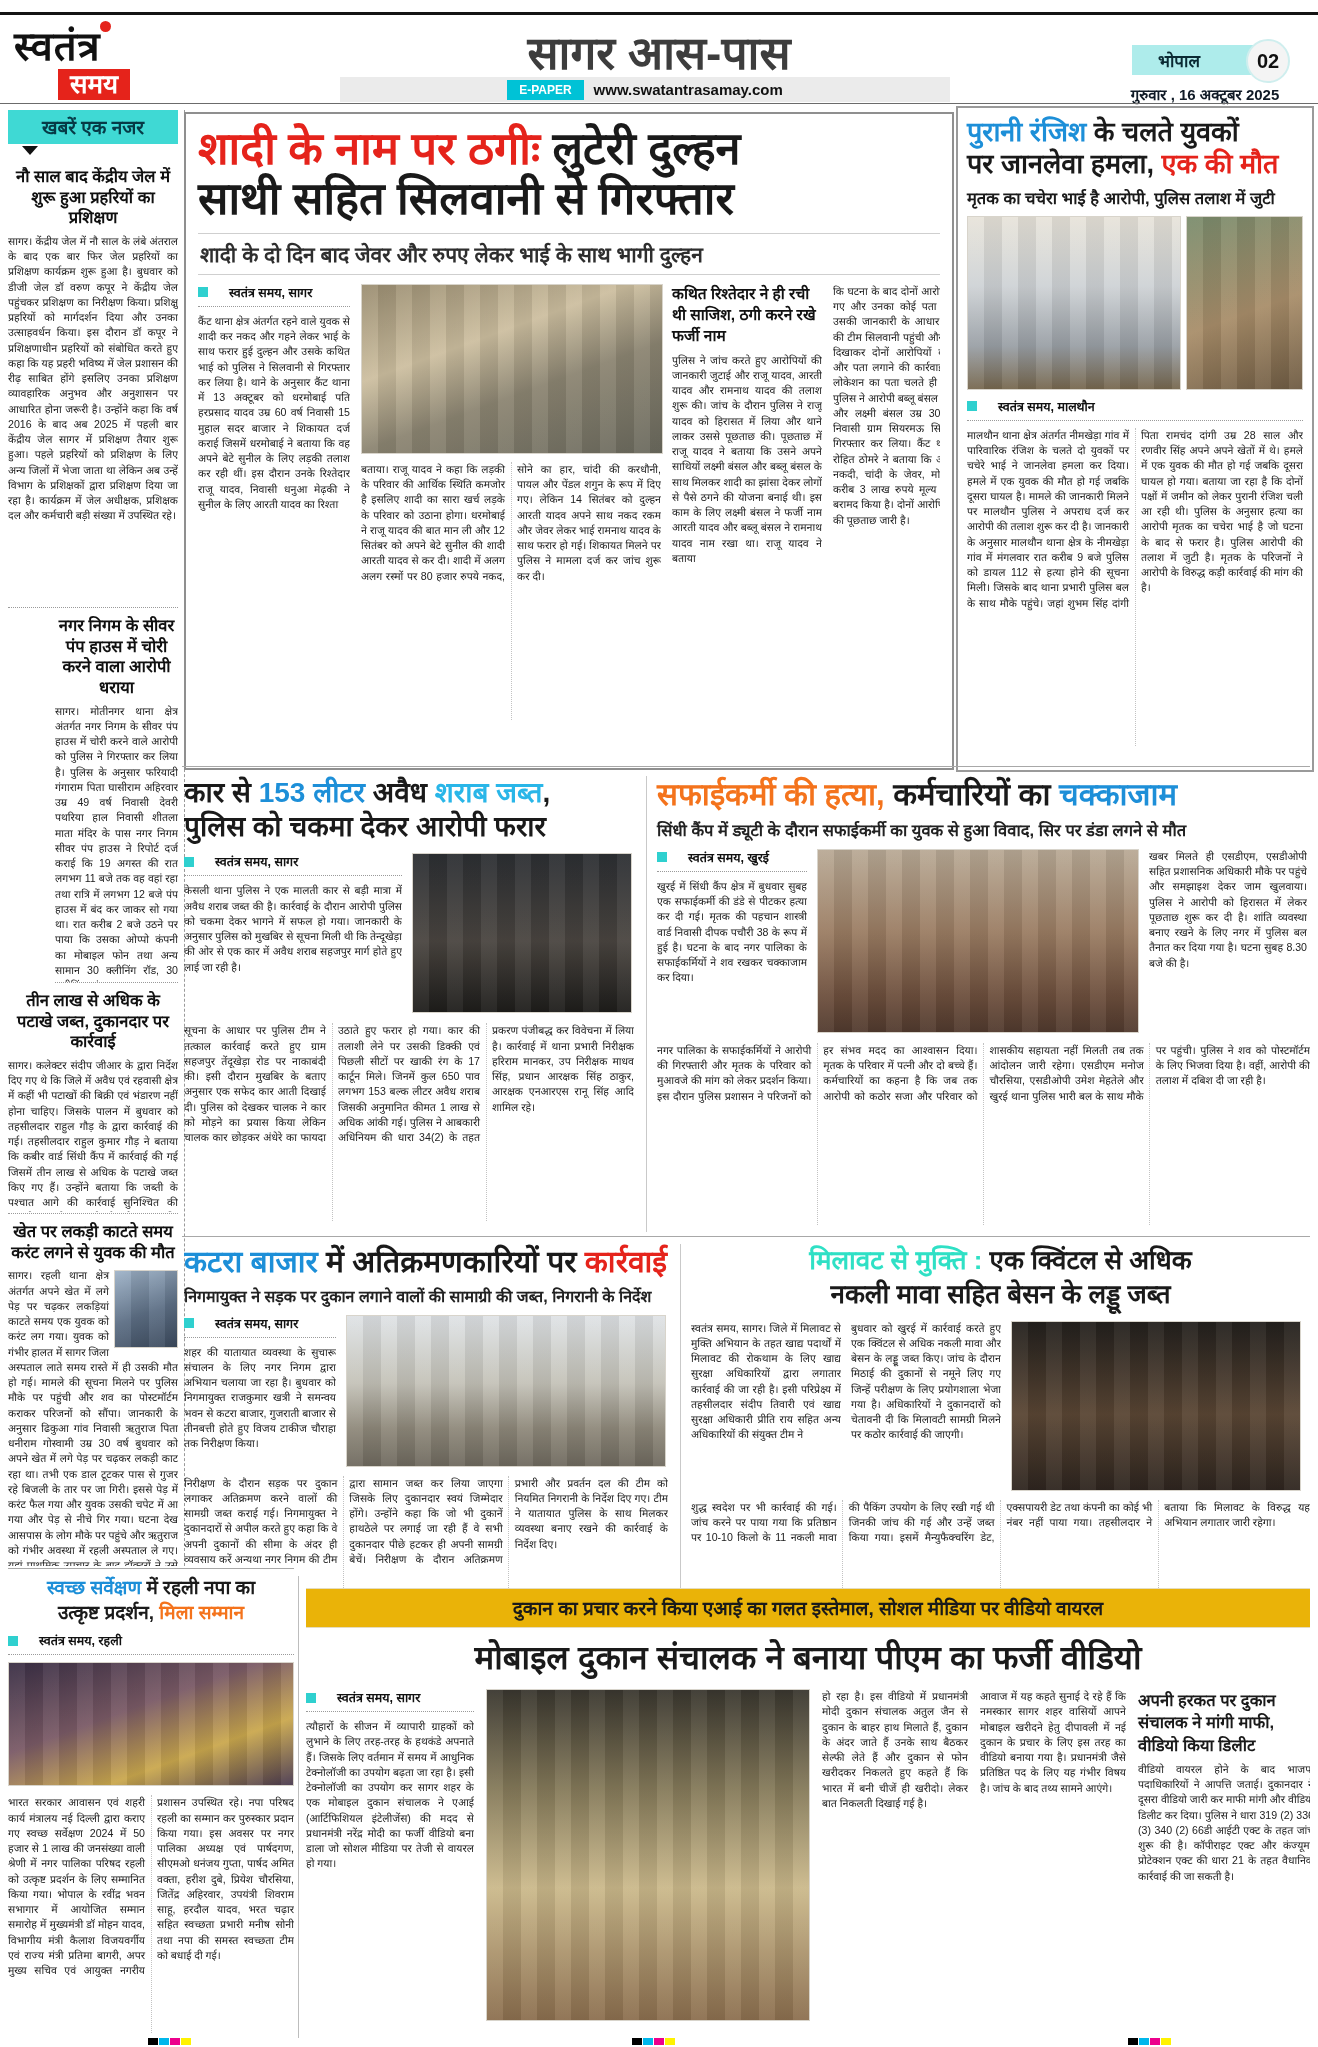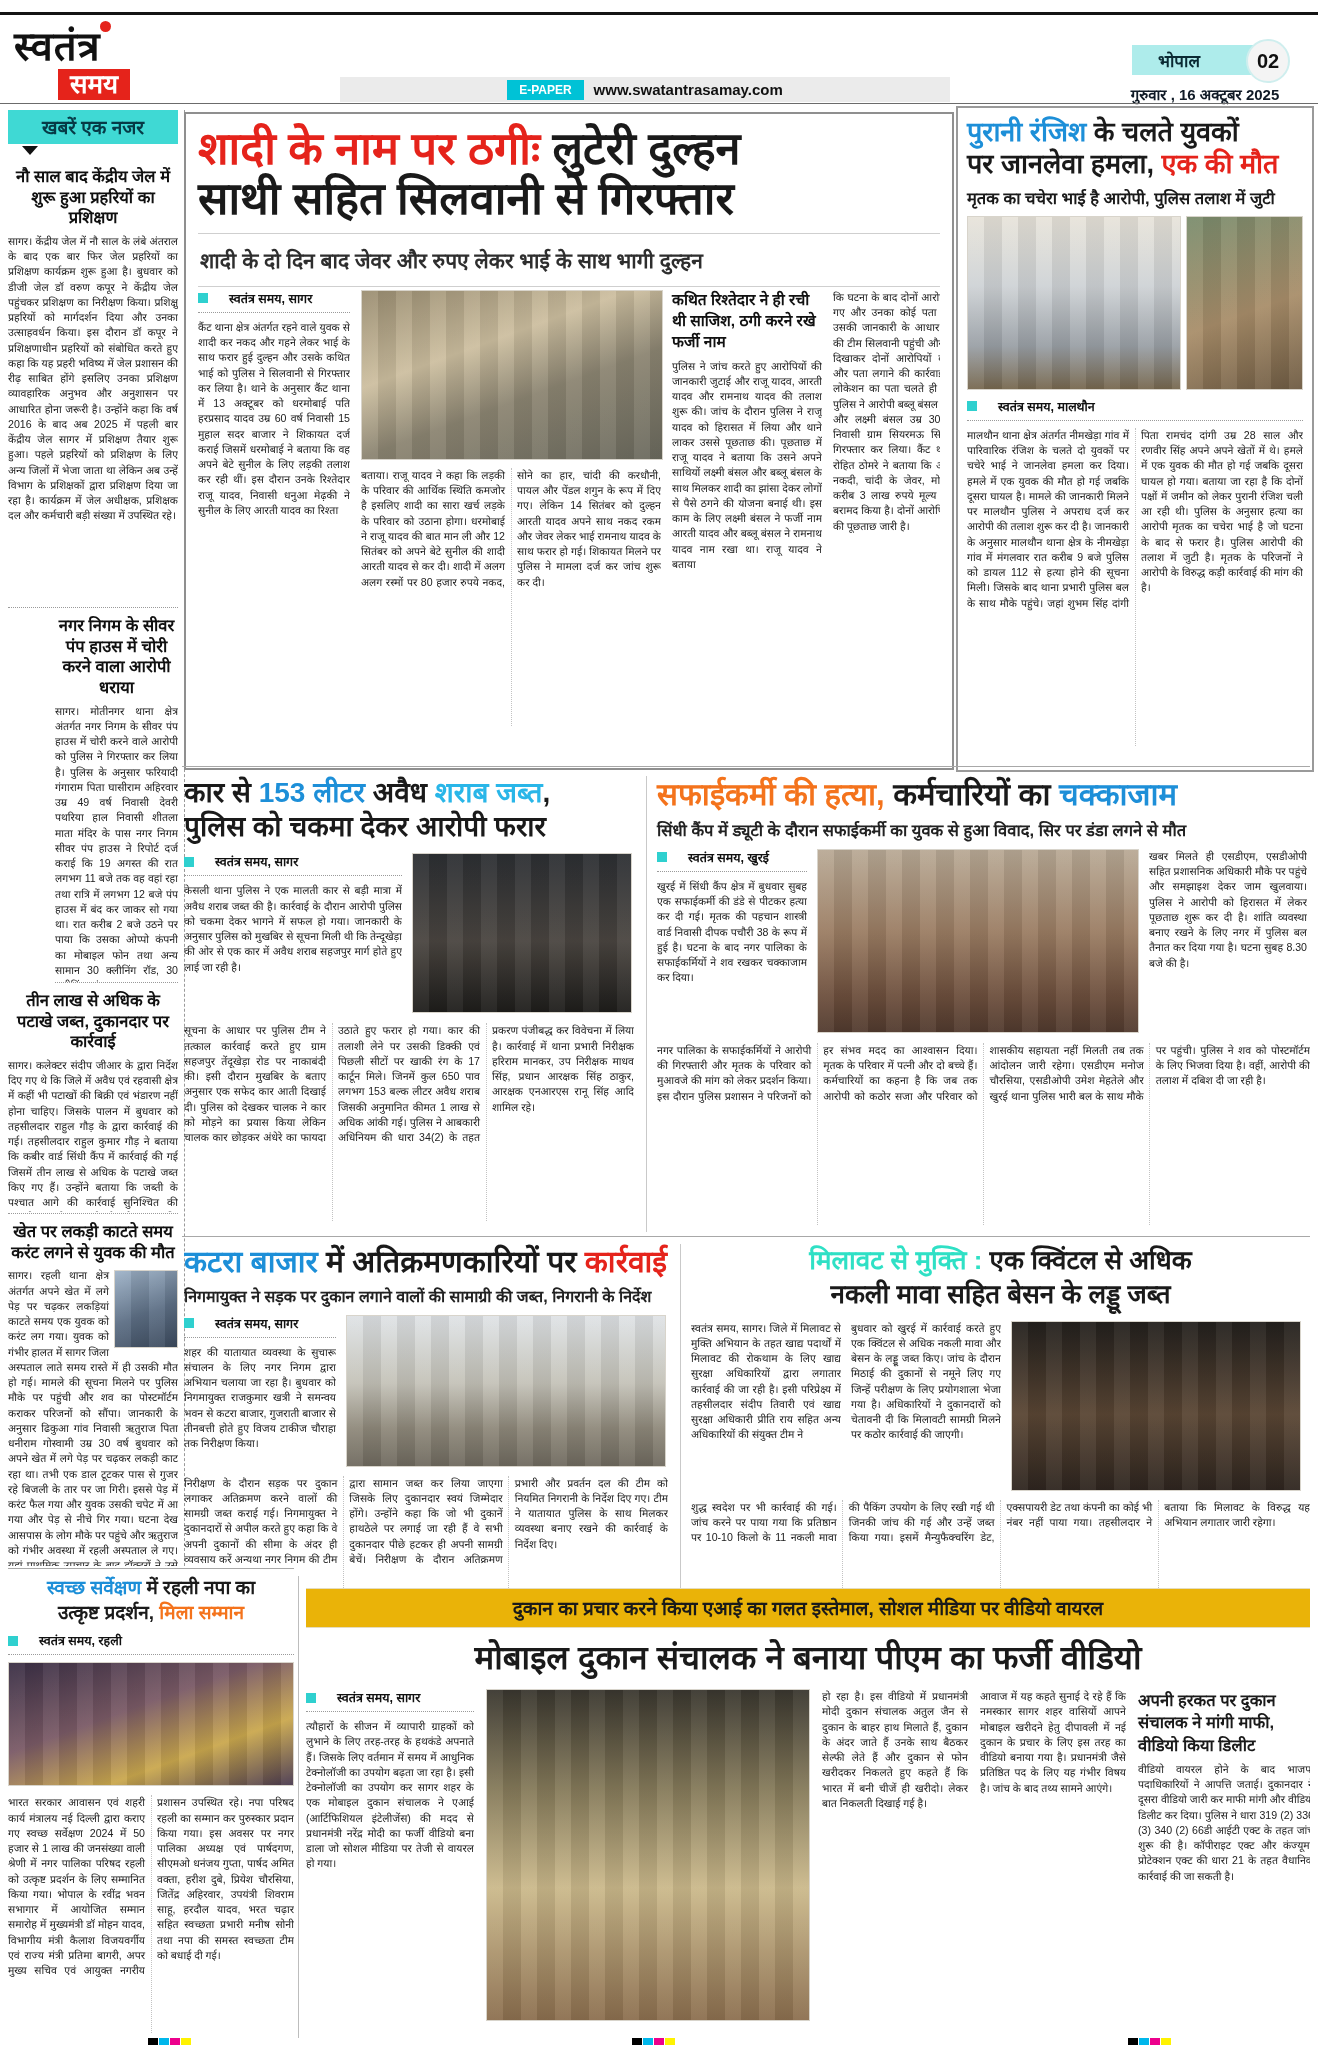--- a/index.html
+++ b/index.html
@@ -62,21 +62,21 @@
   .sb-tri{width:0;height:0;border-left:8px solid transparent;border-right:8px solid transparent;
           border-top:9px solid #111;margin:2px 0 4px 14px;}
   .sb-item{border-bottom:1px dotted #9a9a9a;padding:7px 0 9px 0;overflow:hidden;}
   .sb-head{font-weight:900;font-size:16.5px;line-height:1.25;text-align:center;color:#101010;margin-bottom:6px;}
   .sb-float-photo{float:right;width:62px;height:76px;margin:2px 0 4px 5px;}
 
   
   .lead-box{border:2px solid #8f8f8f;padding:10px 12px;overflow:hidden;background:#fff;}
   .lead-h1{font-weight:900;font-size:45px;line-height:1.12;white-space:nowrap;}
   .lead-sub{font-weight:600;font-size:21px;color:#2e2e2e;border-top:1px solid #cfcfcf;border-bottom:1px solid #cfcfcf;
-            padding:12px 2px;margin:8px 0 3px 0;white-space:nowrap;}
+            padding:6px 2px;margin:8px 0 9px 0;white-space:nowrap;}
   .inset{font-weight:900;font-size:15.5px;line-height:1.35;color:#111;margin-bottom:6px;}
 
   .attack-box{border:2px solid #9a9a9a;padding:8px 9px;overflow:hidden;}
   .attack-h{font-weight:900;font-size:27px;line-height:1.2;white-space:nowrap;}
   .attack-sub{font-weight:800;font-size:16.5px;text-align:left;margin:5px 0 7px 0;white-space:nowrap;}
 
   .mid-h{font-weight:900;font-size:28px;line-height:1.22;white-space:nowrap;}
   .mid-sub{font-weight:700;font-size:16.5px;color:#222;margin:4px 0 8px 0;white-space:nowrap;}
 
   .adv-h{font-weight:900;font-size:26px;line-height:1.3;text-align:center;white-space:nowrap;}
@@ -98,20 +98,21 @@
 <div class="page">
 
   <div class="topline"></div>
 
   <div class="abs" style="left:14px;top:26px;width:170px;height:78px;">
     <span class="logo-red-dot" style="left:86px;top:-5px;"></span>
     <div class="logo-top">स्वतंत्र</div>
     <div style="margin-left:44px;"><span class="logo-bottom">समय</span></div>
   </div>
 
+  <div class="abs section-title" style="left:399px;top:20px;width:520px;text-align:center;">सागर आस-पास</div>
 
   <div class="abs epaper-bar" style="left:340px;top:77px;width:610px;height:25px;">
     <span class="epaper-chip">E-PAPER</span>
     <span class="site">www.swatantrasamay.com</span>
   </div>
 
   <div class="abs edition-badge" style="left:1132px;top:45px;width:150px;height:30px;">
     <span class="edition-name">भोपाल</span>
     <span class="page-circle">02</span>
   </div>

